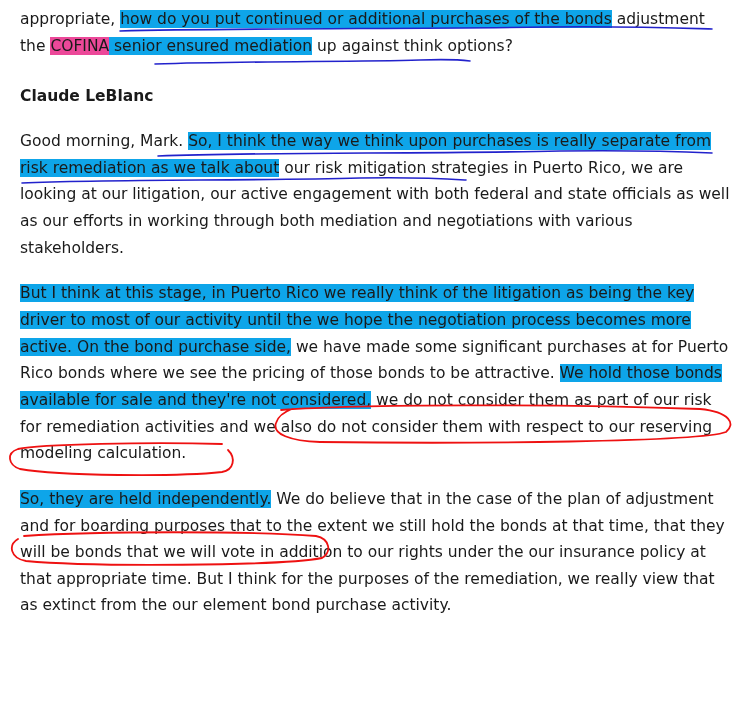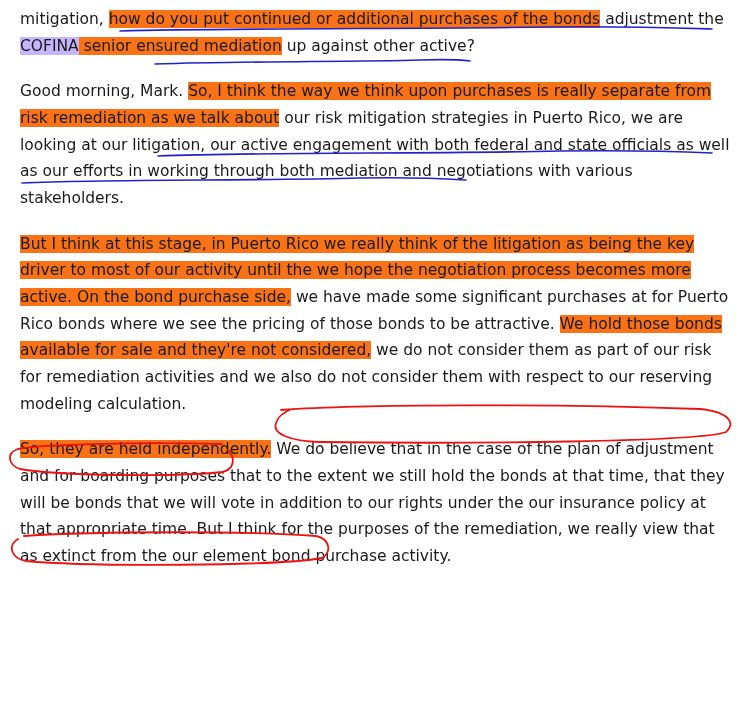--- a/index.html
+++ b/index.html
@@ -31,50 +31,51 @@
   }
   p {
     margin: 0 0 19px 0;
   }
   p.speaker {
     font-weight: bold;
     margin: 24px 0 18px 0;
     font-size: 15.5px;
   }
   .hl-yellow {
-    background: #f97316;
+    background: #0ea5e9;
     box-decoration-break: clone;
     -webkit-box-decoration-break: clone;
   }
   .hl-green {
-    background: #c4b5fd;
+    background: #ec4899;
     box-decoration-break: clone;
     -webkit-box-decoration-break: clone;
   }
   svg.overlay {
     position: absolute;
     left: 0;
     top: 0;
     width: 748px;
     height: 727px;
     pointer-events: none;
   }
 </style>
 </head>
 <body>
 
 <div class="page">
 
   <div class="doc">
 
     <p>
-      <span>mitigation, </span><span class="hl-yellow">how do you put continued or additional purchases of the bonds</span>
-      <span>adjustment the </span><span class="hl-green">COFINA</span><span class="hl-yellow"> senior ensured mediation</span><span> up against other active?</span>
+      <span>appropriate, </span><span class="hl-yellow">how do you put continued or additional purchases of the bonds</span>
+      <span>adjustment the </span><span class="hl-green">COFINA</span><span class="hl-yellow"> senior ensured mediation</span><span> up against think options?</span>
     </p>
 
+    <p class="speaker">Claude LeBlanc</p>
 
     <p>
       <span>Good morning, Mark. </span><span class="hl-yellow">So, I think the way we think upon purchases is really separate from risk remediation as we talk about</span><span> our risk mitigation strategies in Puerto Rico, we are looking at our litigation, our active engagement with both federal and state officials as well as our efforts in working through both mediation and negotiations with various stakeholders.</span>
     </p>
 
     <p>
       <span class="hl-yellow">But I think at this stage, in Puerto Rico we really think of the litigation as being the key driver to most of our activity until the we hope the negotiation process becomes more active. On the bond purchase side,</span><span> we have made some significant purchases at for Puerto Rico bonds where we see the pricing of those bonds to be attractive. </span><span class="hl-yellow">We hold those bonds available for sale and they're not considered,</span><span> we do not consider them as part of our risk for remediation activities and we also do not consider them with respect to our reserving modeling calculation.</span>
     </p>
 
     <p>

